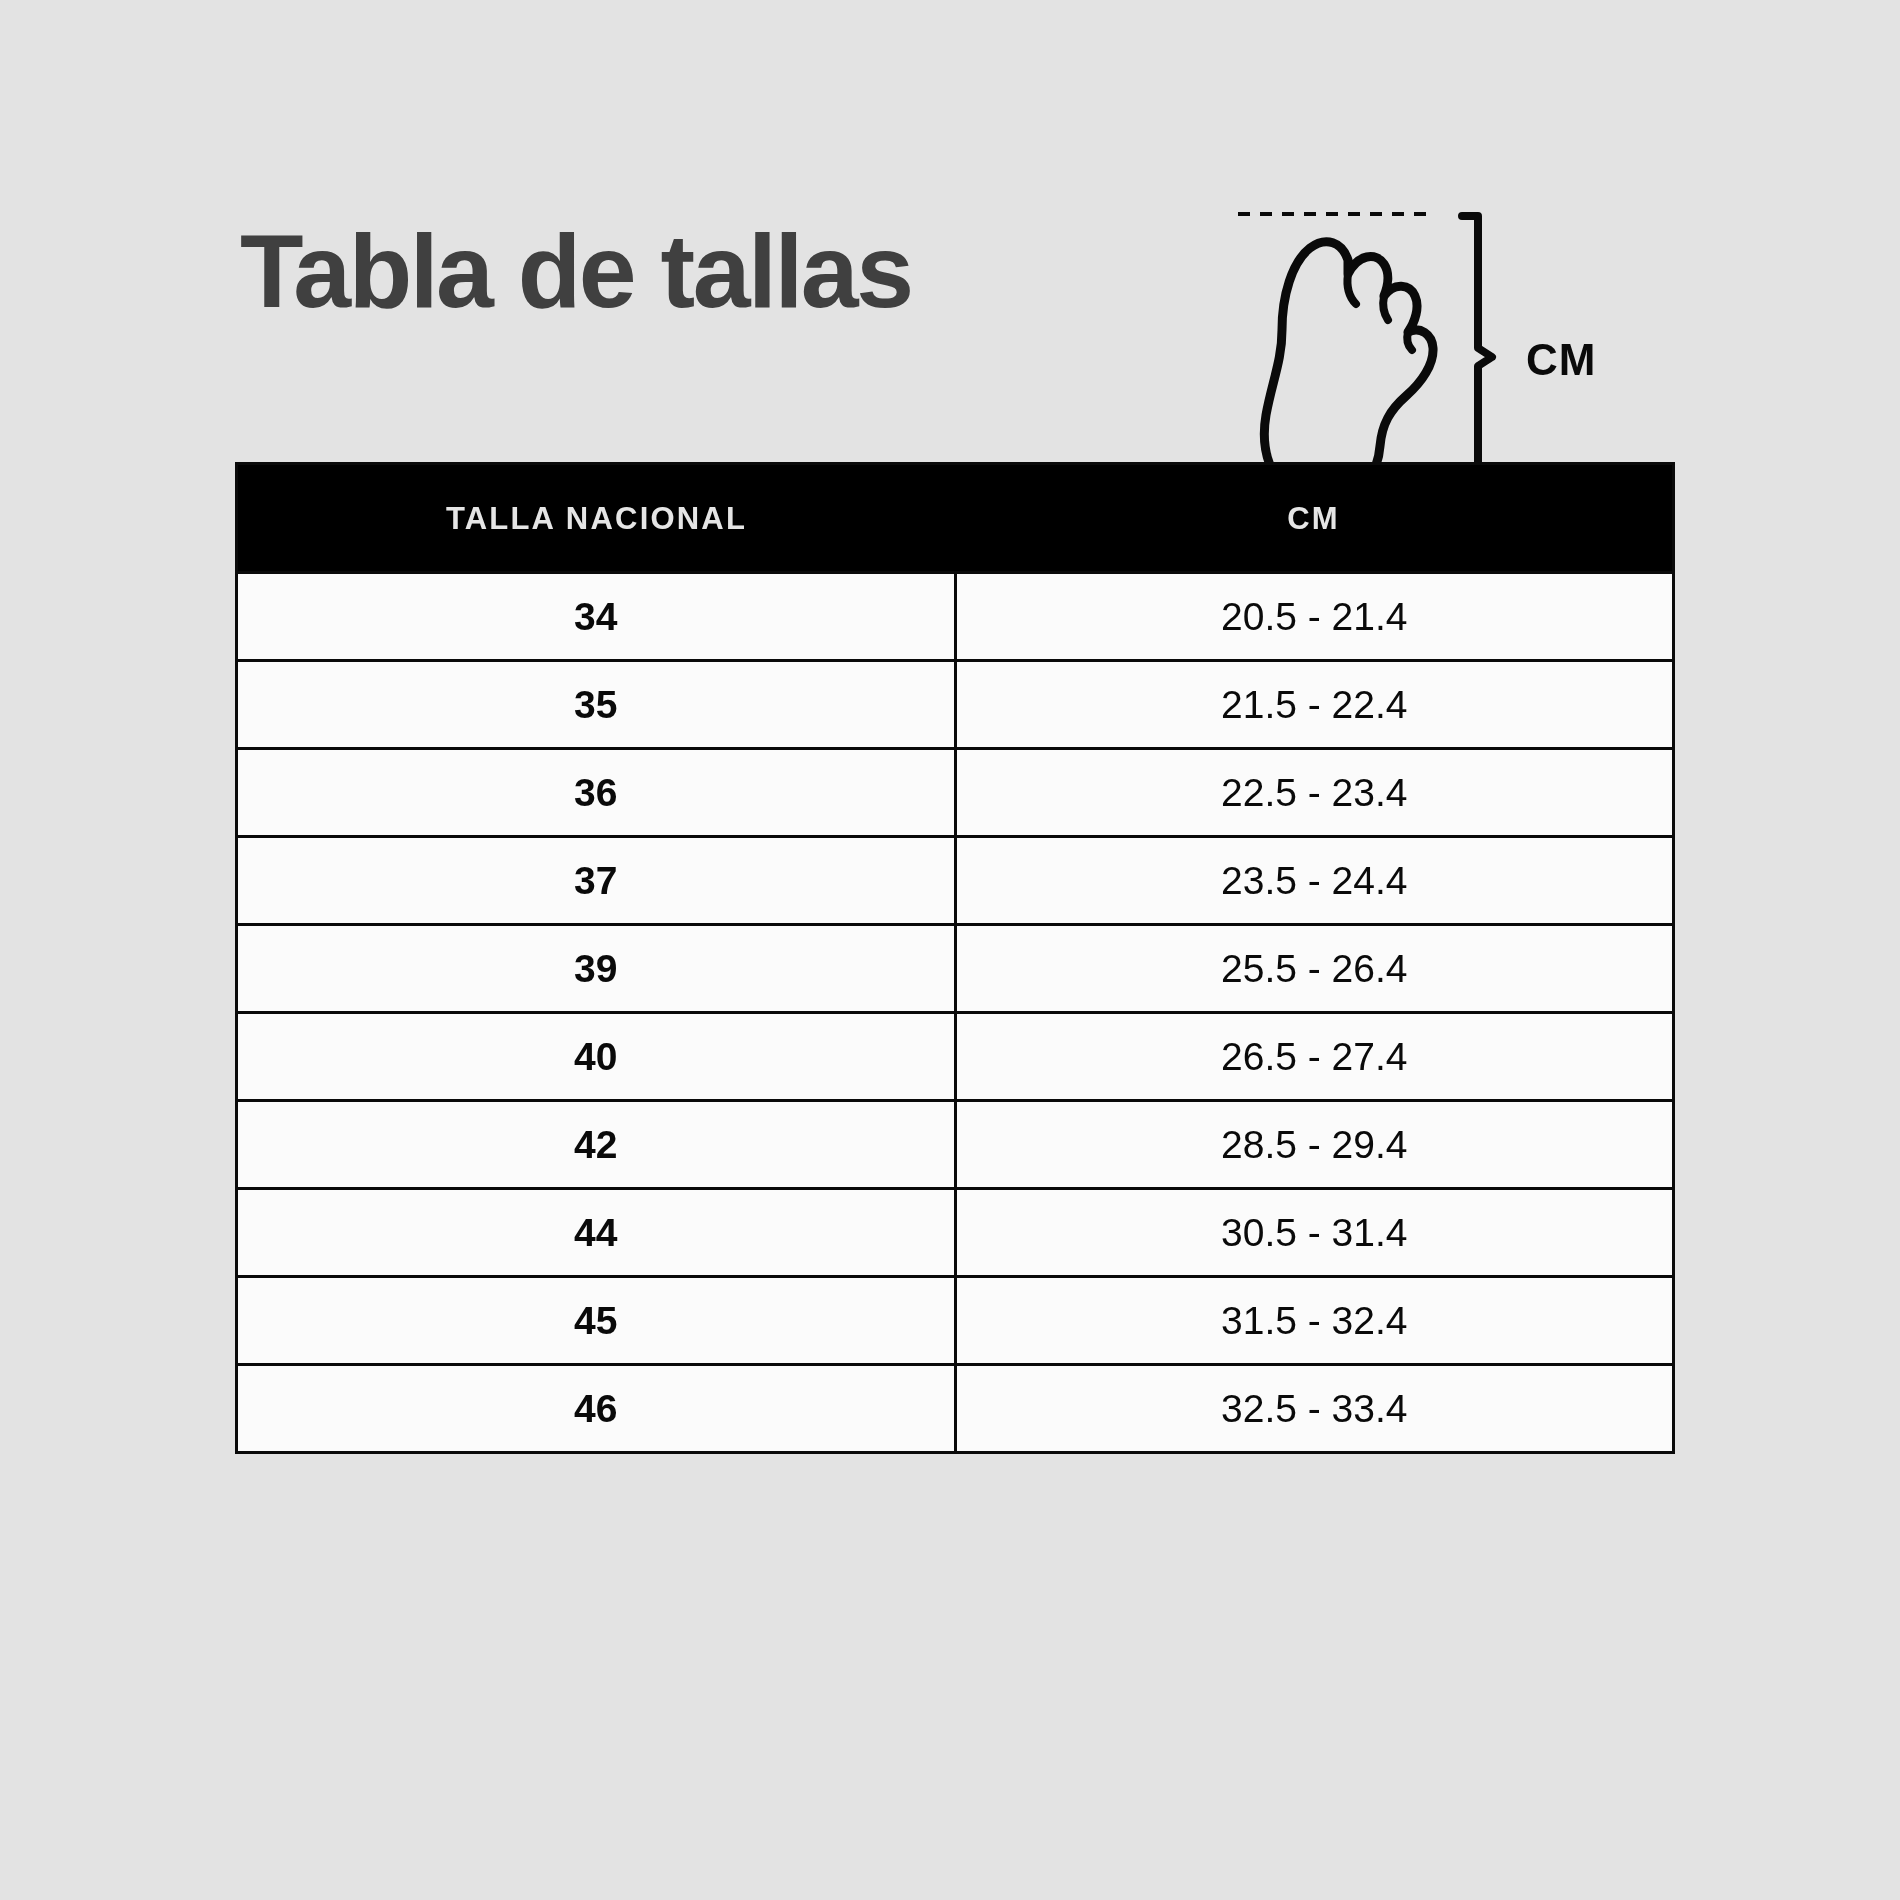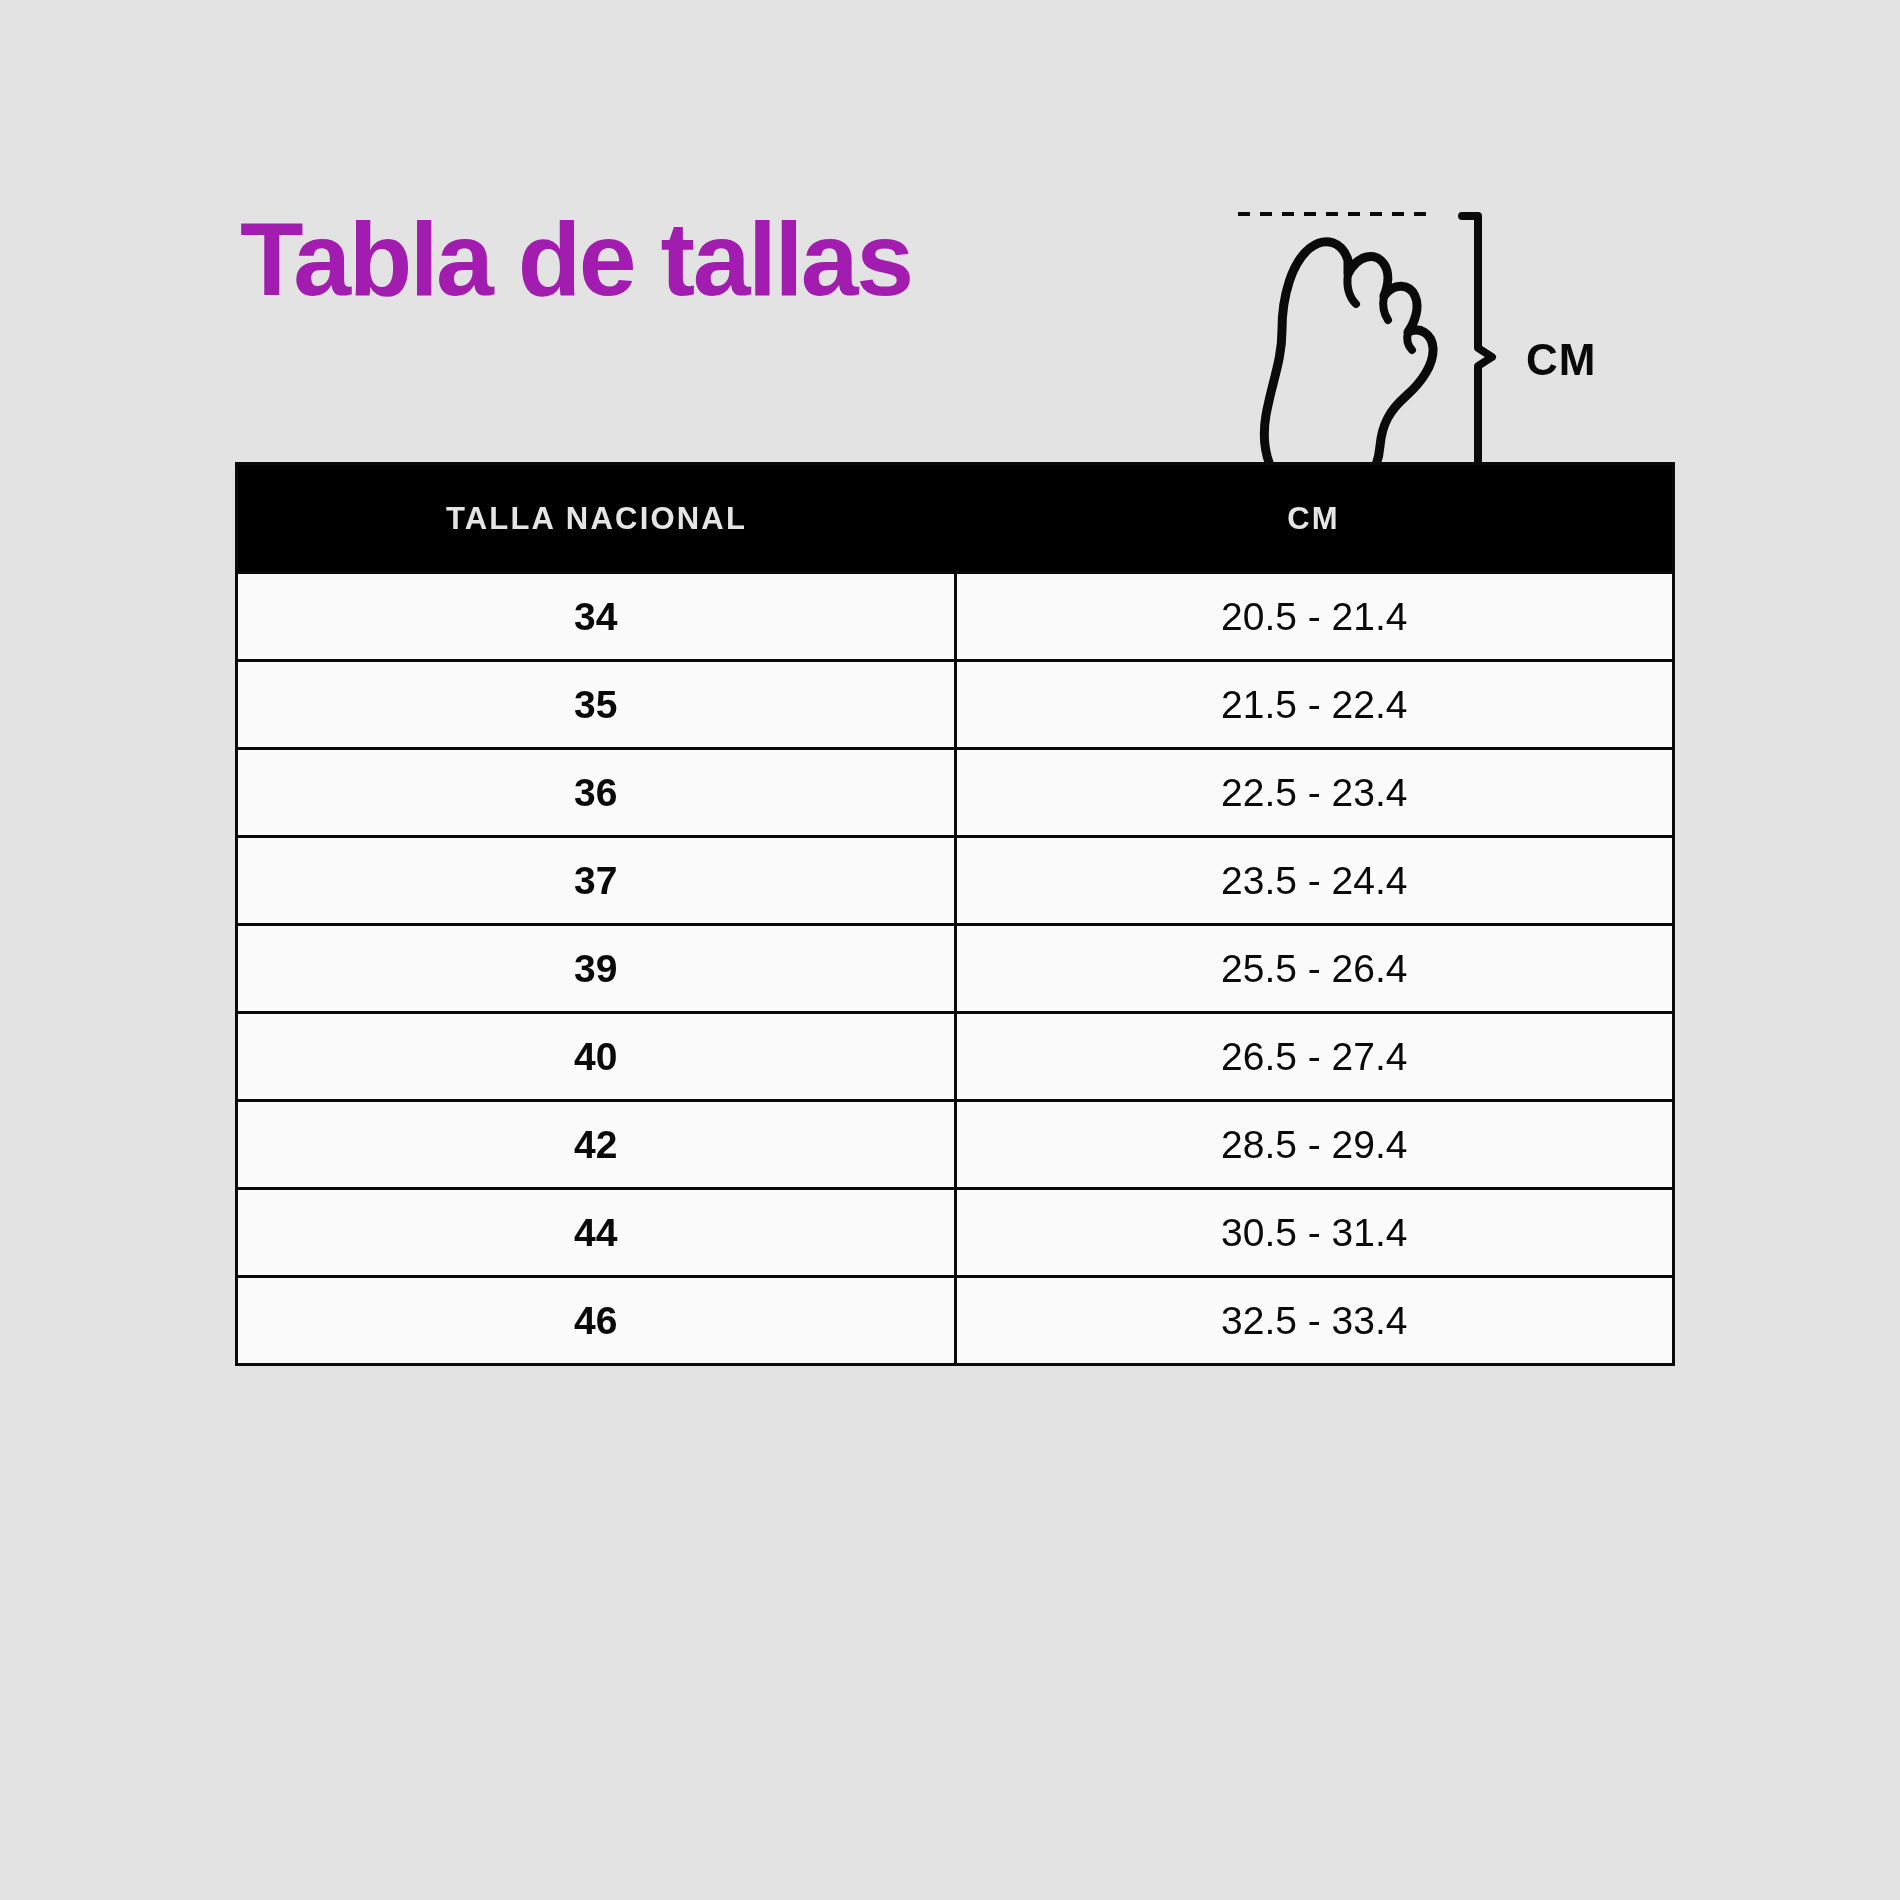--- a/index.html
+++ b/index.html
@@ -29,23 +29,23 @@
     width: 1440px;
     height: 250px;
     display: flex;
     align-items: flex-start;
     justify-content: space-between;
   }
   .title {
     font-size: 104px;
     font-weight: 700;
     letter-spacing: -2.5px;
-    color: #a21caf;
+    color: #404040;
     line-height: 1;
-    margin-top: 12px;
+    margin-top: 24px;
     font-family: "Liberation Sans", sans-serif;
   }
 
   
   .foot-diagram {
     position: relative;
     width: 420px;
     height: 330px;
     margin-right: 30px;
     display: flex;
@@ -189,20 +189,24 @@
         </tr>
         <tr>
           <td class="cell-size">42</td>
           <td class="cell-cm">28.5 - 29.4</td>
         </tr>
         <tr>
           <td class="cell-size">44</td>
           <td class="cell-cm">30.5 - 31.4</td>
         </tr>
         <tr>
+          <td class="cell-size">45</td>
+          <td class="cell-cm">31.5 - 32.4</td>
+        </tr>
+        <tr>
           <td class="cell-size">46</td>
           <td class="cell-cm">32.5 - 33.4</td>
         </tr>
       </tbody>
     </table>
   </div>
 
 </div>
 
 </body></html>

